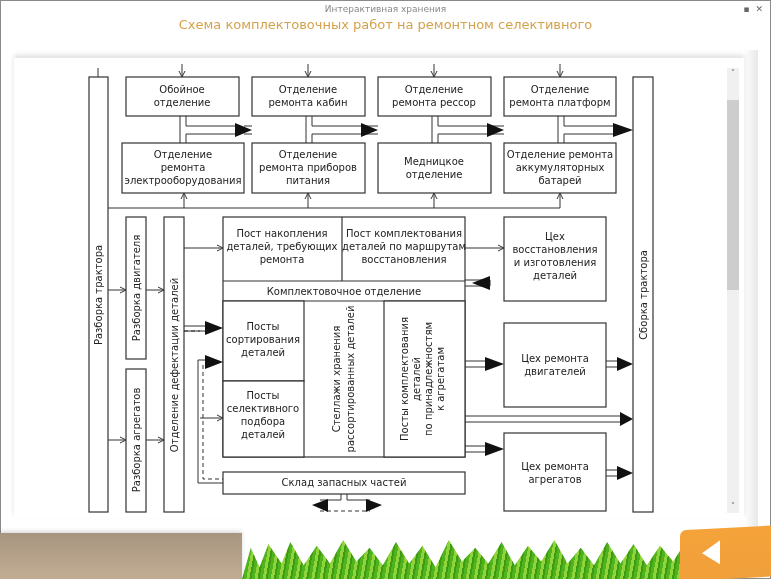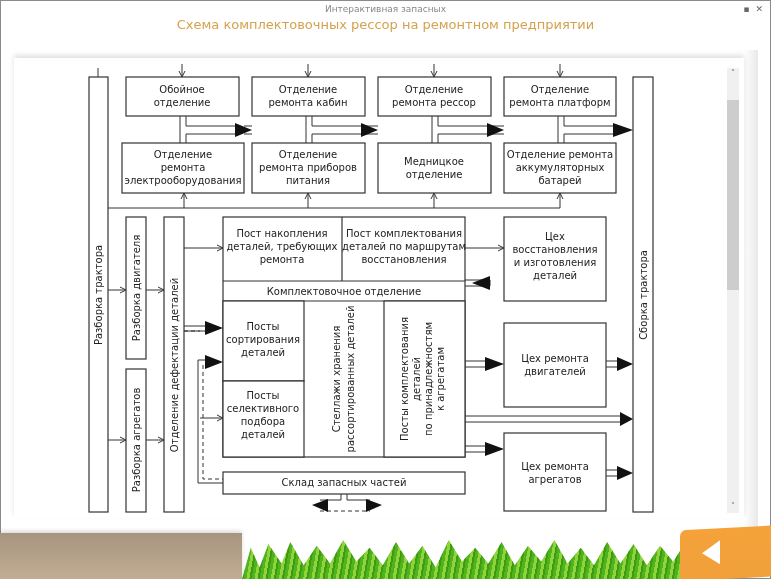--- a/index.html
+++ b/index.html
@@ -18,22 +18,22 @@
   .scroll .up{top:0;} .scroll .down{bottom:0;}
   .wood{position:absolute;left:0;top:533px;width:242px;height:46px;background:linear-gradient(#a89580,#c2ad94);box-shadow:0 -2px 4px rgba(0,0,0,0.15);}
   .grass{position:absolute;left:242px;top:540px;width:440px;height:39px;background:repeating-linear-gradient(100deg,#4fb31e 0 3px,#8fd43a 3px 6px,#3e9a12 6px 8px);clip-path:polygon(0 100%,2% 20%,4% 70%,6% 10%,9% 60%,11% 5%,14% 65%,17% 15%,20% 60%,23% 0,26% 55%,29% 20%,32% 65%,35% 5%,38% 60%,41% 15%,44% 70%,47% 0,50% 55%,53% 20%,56% 60%,59% 5%,62% 65%,65% 15%,68% 55%,71% 0,74% 60%,77% 20%,80% 65%,83% 5%,86% 60%,89% 10%,92% 65%,95% 15%,98% 55%,100% 20%,100% 100%);}
   .backbtn{position:absolute;left:680px;top:528px;width:91px;height:51px;background:linear-gradient(#f5a23a,#f0a03a);border-radius:6px 0 0 0;transform:skewY(-3deg);cursor:pointer;}
   .backbtn .tri{position:absolute;left:22px;top:12px;width:0;height:0;border-top:12px solid transparent;border-bottom:12px solid transparent;border-right:18px solid #fff;}
 </style>
 </head>
 <body>
 
 <div class="frame"></div>
-<div class="subtitle">Интерактивная запасных</div>
-<div class="title">Схема комплектовочных рессор на ремонтном предприятии</div>
+<div class="subtitle">Интерактивная хранения</div>
+<div class="title">Схема комплектовочных работ на ремонтном селективного</div>
 <div class="winbtns">
   <span>▪</span>
   <span>✕</span>
 </div>
 <div class="rightshade"></div>
 <div class="paper"></div>
 
 <svg style="position:absolute;left:0;top:0" width="771" height="579" xmlns="http://www.w3.org/2000/svg">
   <defs>
     <marker id="open" markerWidth="8" markerHeight="8" refX="7" refY="4" orient="auto">

